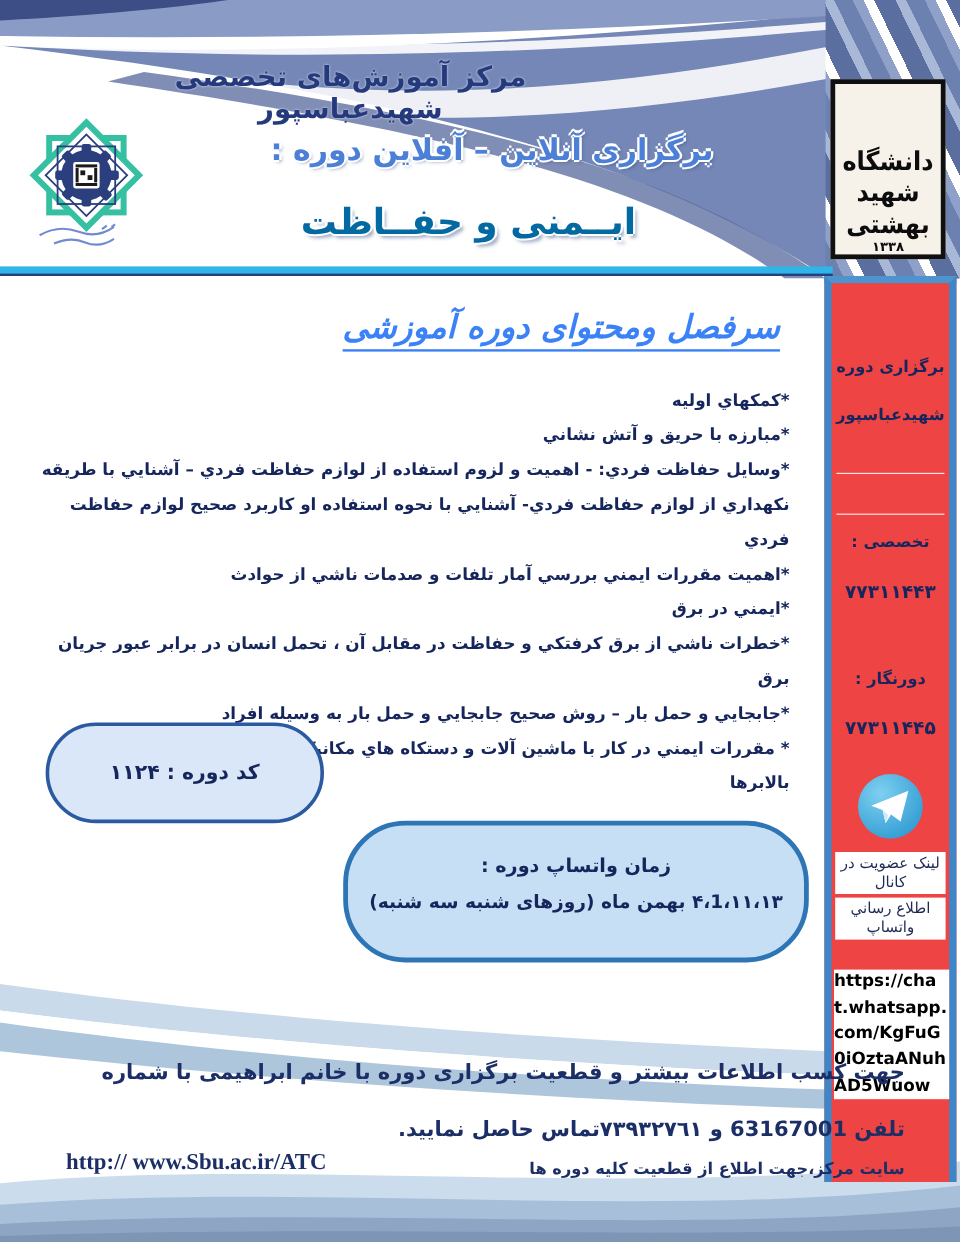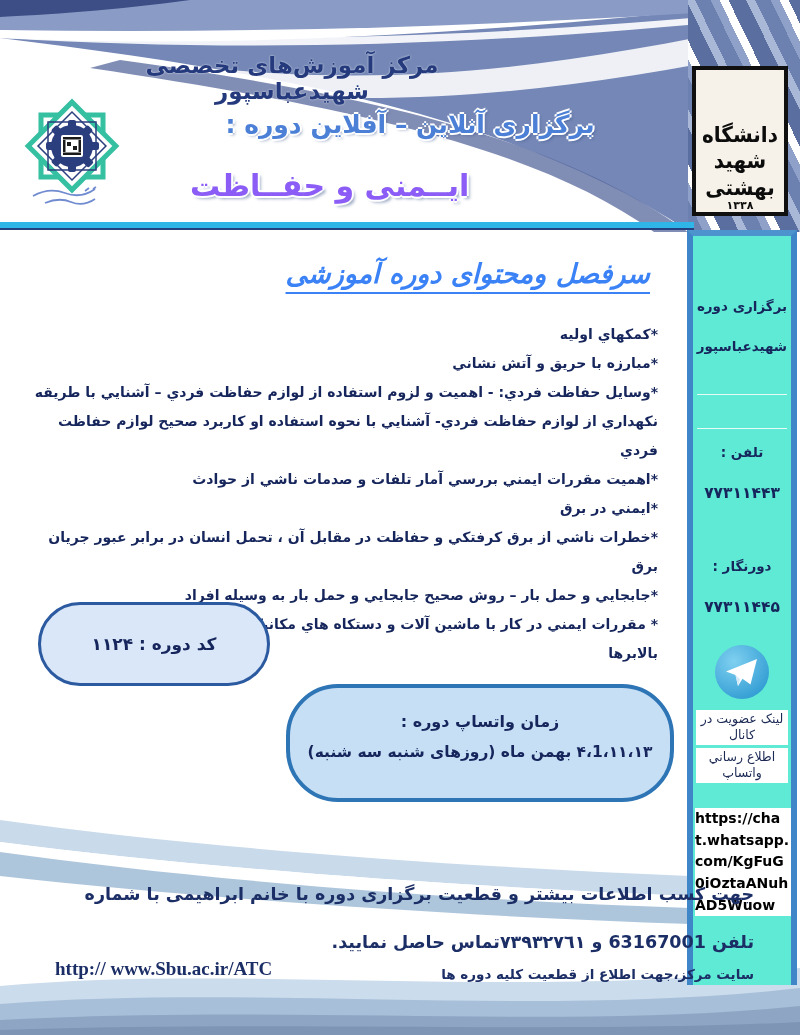--- a/index.html
+++ b/index.html
@@ -11,32 +11,32 @@
   .header{left:0;top:0;width:800px;height:232px;}
   .hdr-svg{position:absolute;left:0;top:0;}
   .stripes{left:688px;top:0;width:112px;height:232px;
      background:repeating-linear-gradient(64deg,#6d81b0 0 14px,#8fa1c9 14px 22px,#ffffff 22px 30px,#5a6f9f 30px 46px,#a9b8d6 46px 54px);}
   .orange-dash{left:697px;top:193px;width:38px;height:8px;background:#E2711D;transform:rotate(-4deg);}
   .org-title{left:92px;top:52px;width:400px;text-align:center;direction:rtl;
      font-size:23px;font-weight:bold;color:#253a7d;text-shadow:0 0 2px rgba(255,255,255,.8);}
   .subtitle{left:170px;top:110px;width:480px;text-align:center;direction:rtl;
      font-size:25px;font-weight:bold;color:#4b80d6;
      text-shadow:-2px 0 0 #fff,2px 0 0 #fff,0 -2px 0 #fff,0 2px 0 #fff,2px 2px 3px rgba(30,60,120,.45);}
-  .course-title{left:190px;top:168px;width:340px;text-align:left;direction:rtl;
-     font-size:30px;font-weight:bold;color:#8b5cf6;
+  .course-title{left:190px;top:168px;width:340px;text-align:right;direction:rtl;
+     font-size:30px;font-weight:bold;color:#0369a1;
      text-shadow:-2px 0 0 #fff,2px 0 0 #fff,0 -2px 0 #fff,0 2px 0 #fff,3px 3px 3px rgba(30,60,120,.4);}
   .uni-logo{left:692px;top:66px;width:88px;height:142px;background:#f6f2e9;border:4px solid #101010;
      display:flex;flex-direction:column;align-items:center;justify-content:flex-end;}
   .uni-logo .cal{direction:rtl;text-align:center;font-weight:bold;font-size:20px;line-height:1.22;
      color:#0c0c0c;white-space:pre-line;transform:scaleY(1.08);}
   .uni-logo .yr{font-size:11px;font-weight:bold;color:#0c0c0c;margin-top:2px;}
   .cyan-line{left:0;top:222px;width:694px;height:6px;background:#2fb5e8;border-bottom:2px solid #24407e;}
 
   
-  .sidebar{left:687px;top:230px;width:110px;height:755px;background:#5eead4;
+  .sidebar{left:687px;top:230px;width:110px;height:755px;background:#ef4444;
      border-left:6px solid #3e86c8;border-right:6px solid #3e86c8;border-top:6px solid #4d93ce;
      box-sizing:border-box;z-index:2;}
   .sb-item{position:absolute;left:0;width:98px;text-align:center;direction:rtl;
      color:#16265c;font-weight:bold;font-size:13.5px;}
   .sb-num{font-size:15.5px;letter-spacing:1px;}
   .sb-rule{position:absolute;left:4px;width:90px;height:1px;background:rgba(255,255,255,.85);}
   .tg-wrap{position:absolute;left:21px;top:408px;width:56px;height:56px;}
   .sb-note{position:absolute;left:3px;width:92px;text-align:center;direction:rtl;
      color:#1c2a55;font-size:12.5px;line-height:1.3;background:#fff;padding:1px 0;}
   .sb-url{position:absolute;left:2px;top:572px;width:96px;direction:ltr;text-align:left;
@@ -127,21 +127,21 @@
   </div>
 
   <div class="abs cyan-line"></div>
 </div>
 
 <div class="abs sidebar">
   <div class="sb-item" style="top:62px;">برگزاری دوره</div>
   <div class="sb-item" style="top:102px;">شهیدعباسپور</div>
   <div class="sb-rule" style="top:158px;"></div>
   <div class="sb-rule" style="top:192px;"></div>
-  <div class="sb-item" style="top:208px;">تلفن :</div>
+  <div class="sb-item" style="top:208px;">تخصصی :</div>
   <div class="sb-item sb-num" style="top:248px;">۷۷۳۱۱۴۴۳</div>
   <div class="sb-item" style="top:322px;">دورنگار :</div>
   <div class="sb-item sb-num" style="top:362px;">۷۷۳۱۱۴۴۵</div>
 
   <div class="tg-wrap">
     <svg width="56" height="56" viewBox="0 0 56 56">
       <defs>
         <radialGradient id="tg" cx="35%" cy="30%" r="80%">
           <stop offset="0%" stop-color="#7fd0f0"></stop>
           <stop offset="100%" stop-color="#2e9ad2"></stop>

